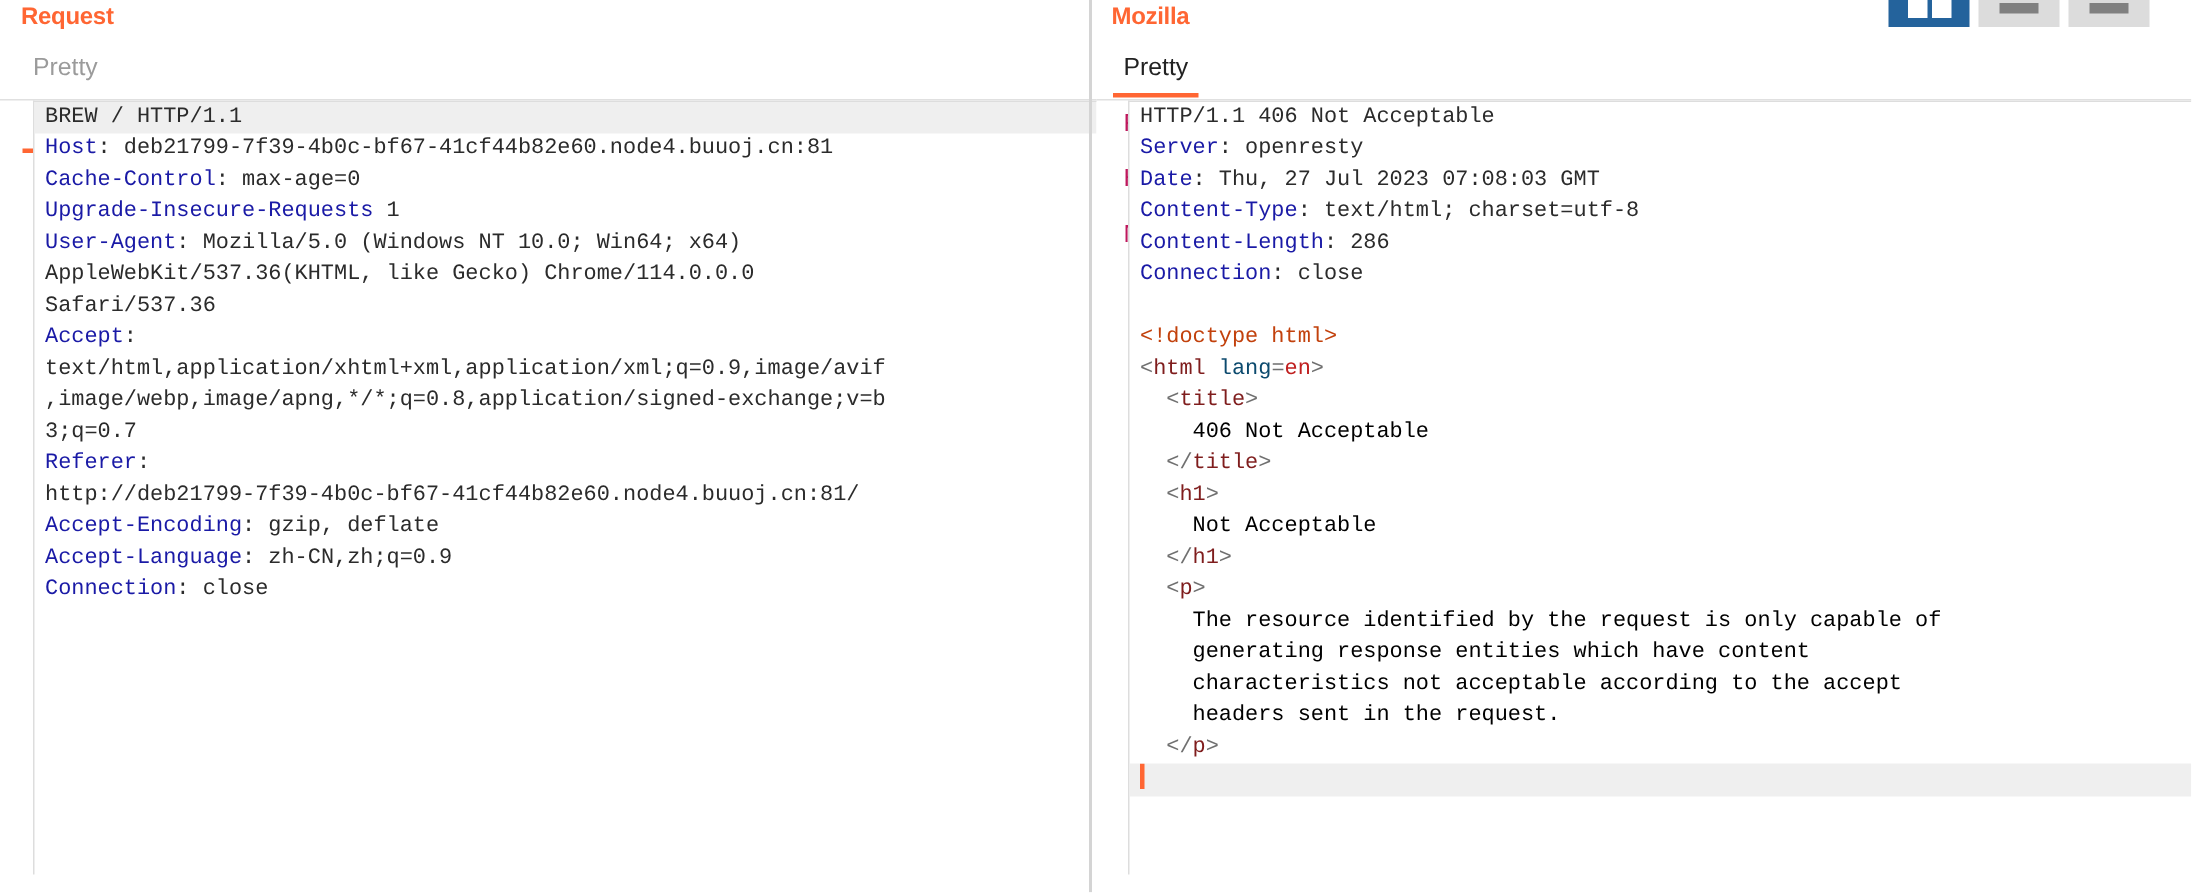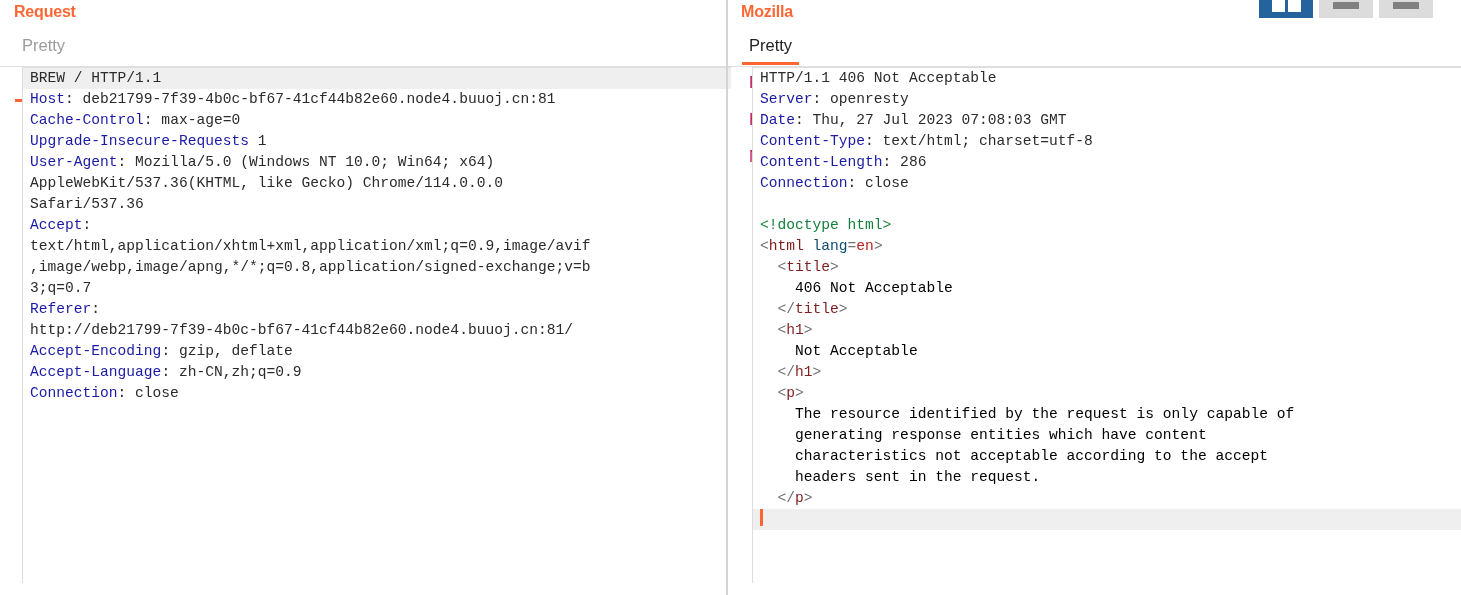--- a/index.html
+++ b/index.html
@@ -198,21 +198,21 @@
   .cont-line { white-space: pre; }
 
   
   .k-hdr   { color: #1a1aa6; }
   .k-val   { color: #2b2b2b; }
   .k-plain { color: #2b2b2b; }
   .k-tag   { color: #7f1d1d; }
   .k-punct { color: #707070; }
   .k-attr  { color: #0c4a6e; }
   .k-attrval { color: #c02020; }
-  .k-doctype { color: #15803d; }
+  .k-doctype { color: #c2410c; }
   .k-text  { color: #000000; }
 
   .caret {
     display: inline-block;
     width: 3px;
     height: 17px;
     background: #ff6633;
     vertical-align: -3px;
   }
 </style>

